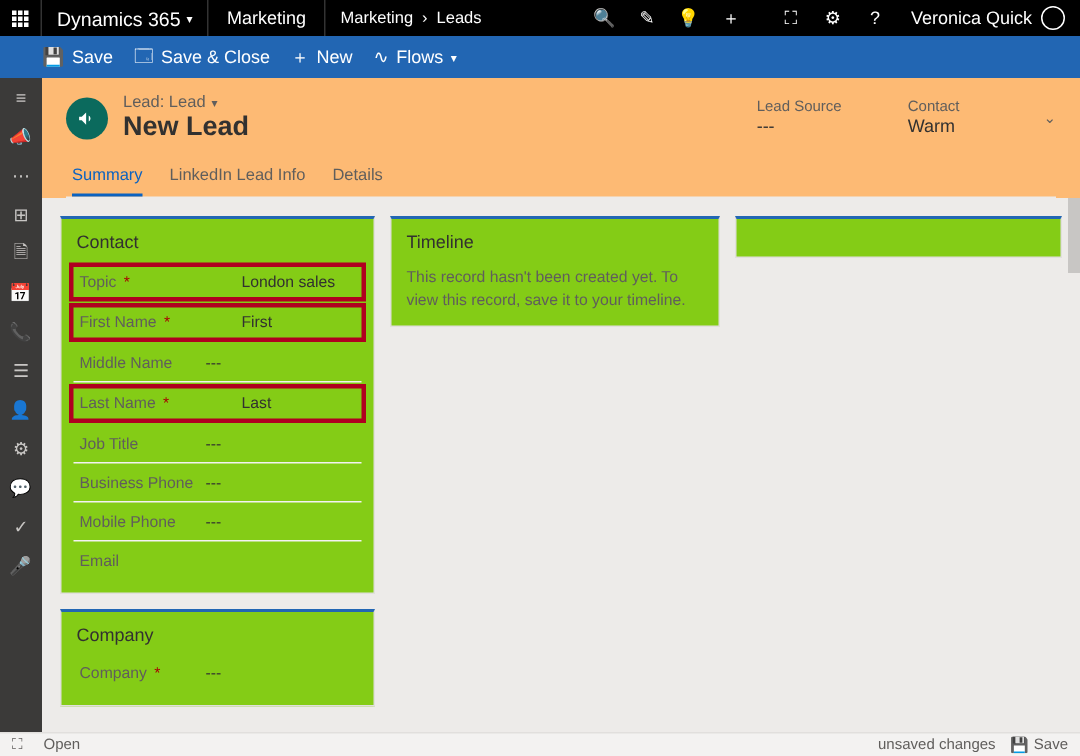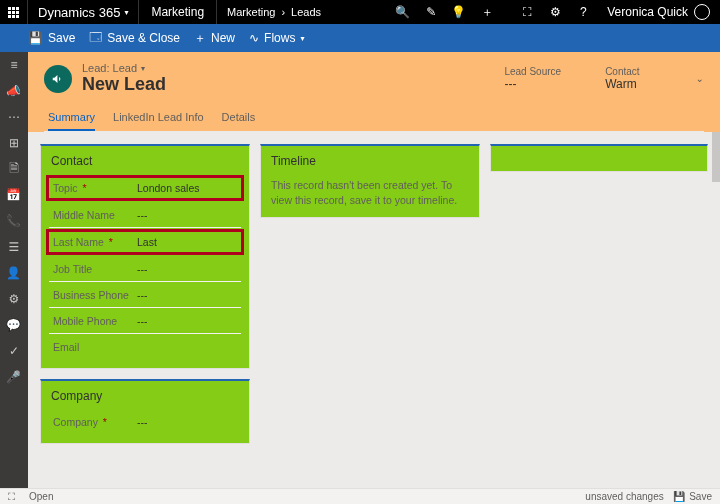--- a/index.html
+++ b/index.html
@@ -54,21 +54,21 @@
   .col1 { width: 210px; display: flex; flex-direction: column; gap: 10px; }
   .col2 { width: 220px; }
   .col3 { flex: 1; }
   .card-title { font-size: 12px; color: #323130; padding: 8px 10px 6px; }
   .fields { padding: 0 8px 8px; }
   .frow { display: flex; align-items: center; height: 26px; border-bottom: 1px solid #f3f2f1; font-size: 10.5px; }
   .frow:last-child { border-bottom: none; }
   .flabel { width: 86px; color: #605e5c; padding-left: 4px; }
   .req { color: #a80000; margin-left: 2px; }
   .fval { flex: 1; color: #323130; padding-left: 2px; }
-  .highlight { border: 3px solid #b00020; margin: 1px -3px; position: relative; z-index: 2; }
+  .highlight { border: 3px solid #b00020; margin: 1px -3px; position: relative; z-index: 2; gap: 24px; }
   .timeline-msg { font-size: 10.5px; color: #605e5c; padding: 4px 10px 10px; line-height: 1.4; }
   
   
   .scrollhint { position: absolute; right: 0; top: 0; width: 8px; height: 50px; background: #c8c6c4; }
   
   
   .status { height: 16px; background: #f3f2f1; border-top: 1px solid #e1dfdd; display: flex; align-items: center; font-size: 10px; color: #605e5c; padding: 0 8px; }
   .status .spacer { flex: 1; }
   .status .sitem { margin-left: 10px; display: flex; align-items: center; gap: 3px; }
   
@@ -193,20 +193,24 @@
       <div class="scrollhint"></div>
 
       <div class="col1">
         <div class="card">
           <div class="card-title">Contact</div>
           <div class="fields" id="contact-fields">
               <div class="frow highlight">
                 <div class="flabel">Topic<span class="req"> *</span></div>
                 <div class="fval">London sales</div>
               </div>
+              <div class="frow highlight">
+                <div class="flabel">First Name<span class="req"> *</span></div>
+                <div class="fval">First</div>
+              </div>
               <div class="frow">
                 <div class="flabel">Middle Name</div>
                 <div class="fval">---</div>
               </div>
               <div class="frow highlight">
                 <div class="flabel">Last Name<span class="req"> *</span></div>
                 <div class="fval">Last</div>
               </div>
               <div class="frow">
                 <div class="flabel">Job Title</div>

